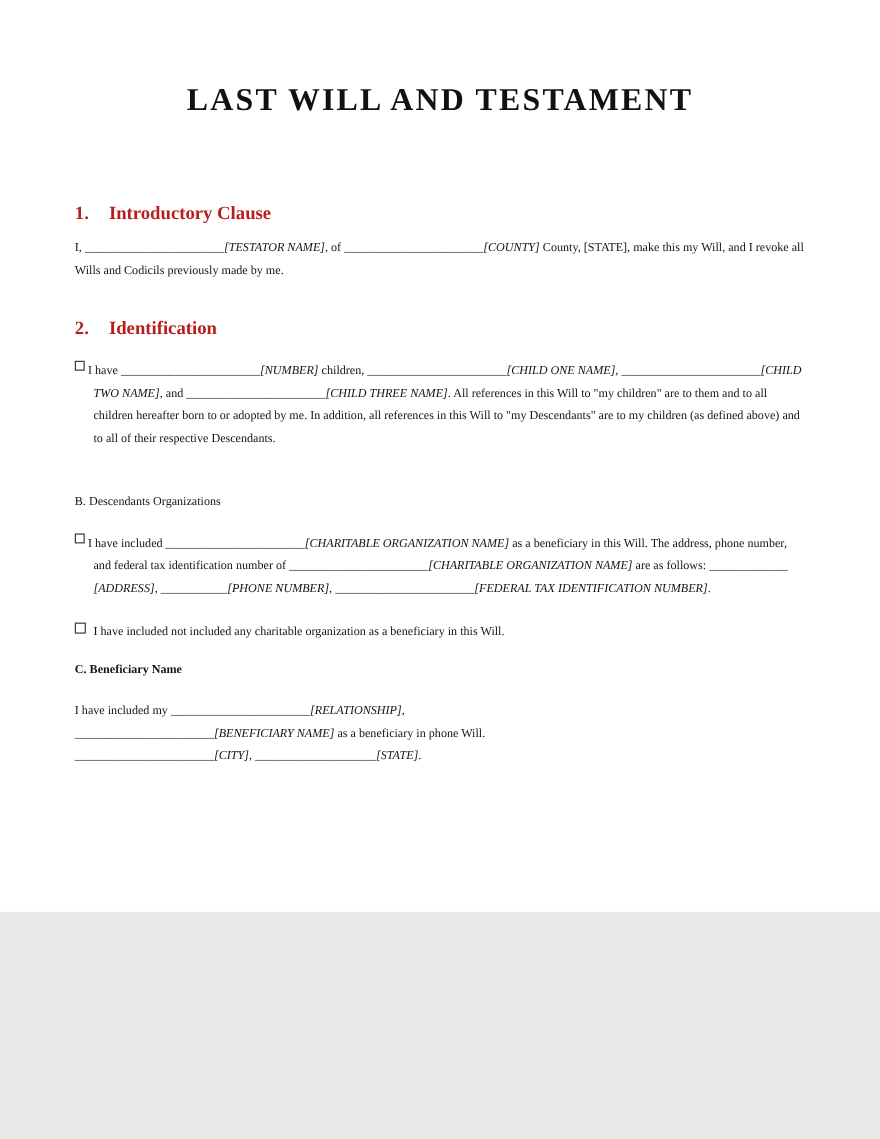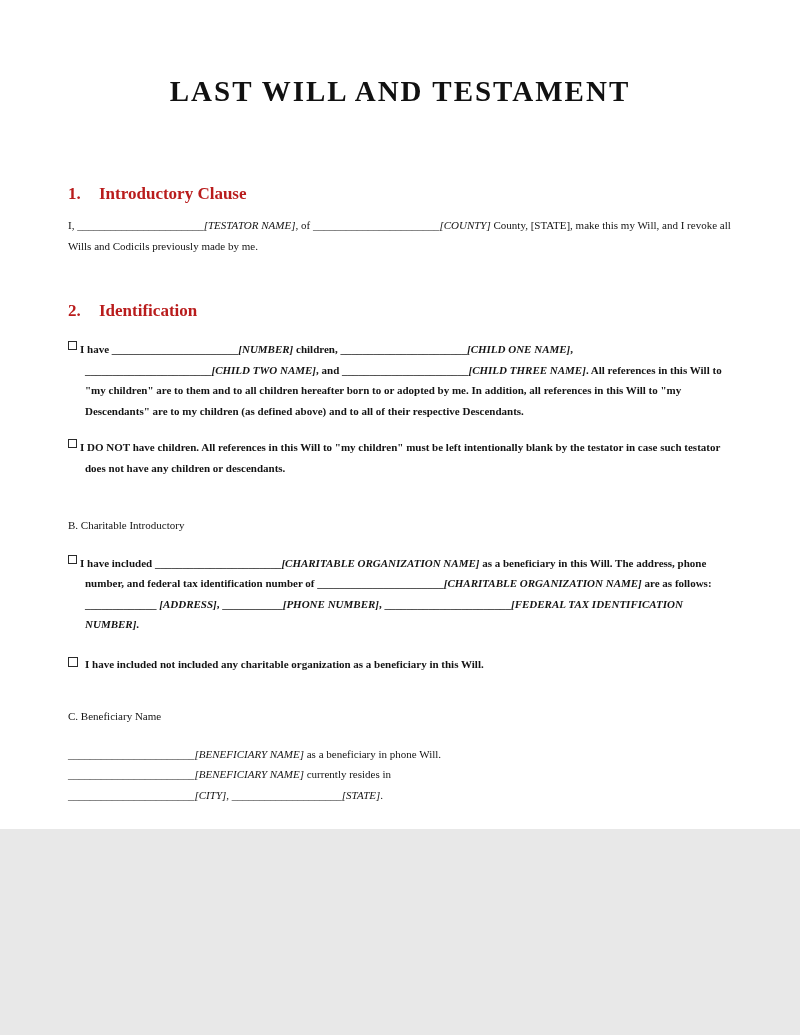--- a/index.html
+++ b/index.html
@@ -24,38 +24,38 @@
     letter-spacing: 2px;
     color: #111;
   }
   .heading {
     font-size: 17px;
     line-height: 22px;
     font-weight: bold;
     color: #b91c1c;
   }
   .h-intro { margin-top: 74px; }
-  .h-ident { margin-top: 44px; }
+  .h-ident { margin-top: 32px; }
   .hnum { display: inline-block; width: 31px; }
   .para {
     margin: 0;
     font-size: 11px;
     line-height: 20.5px;
   }
   .p-intro { margin-top: 10px; }
   .sublabel { margin-top: 14px; }
   .sublabel-b { margin-top: 37px; }
-  .sublabel-c { margin-top: 32px; }
+  .sublabel-c { margin-top: 14px; font-weight: bold; }
   .p-children-1 { margin-top: 17px; }
   .p-children-2 { margin-top: 16px; }
   .p-char-1 { margin-top: 17px; }
   .p-char-2 { margin-top: 19px; }
   .p-benef { margin-top: 17px; }
   .hang { padding-left: 17px; text-indent: -17px; }
-  .hang > span { text-indent: 0; font-weight: bold; }
+  .hang > span { text-indent: 0; }
   .cb {
     display: inline-block;
     width: 7px; height: 7px;
     border: 1px solid #2a2a2a;
     background: #fff;
     vertical-align: 3px;
     margin-right: 3px;
   }
   .cb-sp {
     width: 8px; height: 8px;
@@ -103,33 +103,32 @@
 
   <p class="para p-intro"><span>I, </span><span>_______________________</span><i>[TESTATOR NAME]</i><span>, of </span><span>_______________________</span><i>[COUNTY]</i><span> County, [STATE], make this my Will, and I revoke all Wills and Codicils previously made by me.</span></p>
 
   <div class="heading h-ident">
     <span class="hnum">2.</span><span>Identification</span>
   </div>
 
 
   <p class="para hang p-children-1"><span class="cb"></span><span><span>I have </span><span>_______________________</span><i>[NUMBER]</i><span> children, </span><span>_______________________</span><i>[CHILD ONE NAME]</i><span>, </span><span>_______________________</span><i>[CHILD TWO NAME]</i><span>, and </span><span>_______________________</span><i>[CHILD THREE NAME]</i><span>. All references in this Will to "my children" are to them and to all children hereafter born to or adopted by me. In addition, all references in this Will to "my Descendants" are to my children (as defined above) and to all of their respective Descendants.</span></span></p>
 
-  <p class="para hang p-children-2"><span class="cb"></span><span><span>I DO NOT have children. All references in this Will to "my children" must be left intentionally blank by the testator in case such testator does not have any children or descendants.</span></span></p>
 
-  <p class="para sublabel-b">B. Charitable Introductory</p>
+  <p class="para sublabel-b">B. Descendants Organizations</p>
 
   <p class="para hang p-char-1"><span class="cb"></span><span><span>I have included </span><span>_______________________</span><i>[CHARITABLE ORGANIZATION NAME]</i><span> as a beneficiary in this Will. The address, phone number, and federal tax identification number of </span><span>_______________________</span><i>[CHARITABLE ORGANIZATION NAME]</i><span> are as follows: </span><span>_____________ </span><i>[ADDRESS]</i><span>, </span><span>___________</span><i>[PHONE NUMBER]</i><span>, </span><span>_______________________</span><i>[FEDERAL TAX IDENTIFICATION NUMBER]</i><span>.</span></span></p>
 
   <p class="para hang p-char-2"><span class="cb cb-sp"></span><span><span>I have included not included any charitable organization as a beneficiary in this Will.</span></span></p>
 
   <p class="para sublabel-c">C. Beneficiary Name</p>
 
   <div class="para p-benef">
+    <div><span>I have included my </span><span>_______________________</span><i>[RELATIONSHIP]</i><span>,</span></div>
     <div><span>_______________________</span><i>[BENEFICIARY NAME]</i><span> as a beneficiary in phone Will.</span></div>
-    <div><span>_______________________</span><i>[BENEFICIARY NAME]</i><span> currently resides in</span></div>
     <div><span>_______________________</span><i>[CITY]</i><span>, </span><span>____________________</span><i>[STATE]</i><span>.</span></div>
   </div>
 
   <div class="footer">
     <div class="logo"><span class="lb">LAW</span><span class="ll">DISTRICT</span></div>
     <div class="pagenum">Page 1 of 10</div>
   </div>
 
 </div>
 

